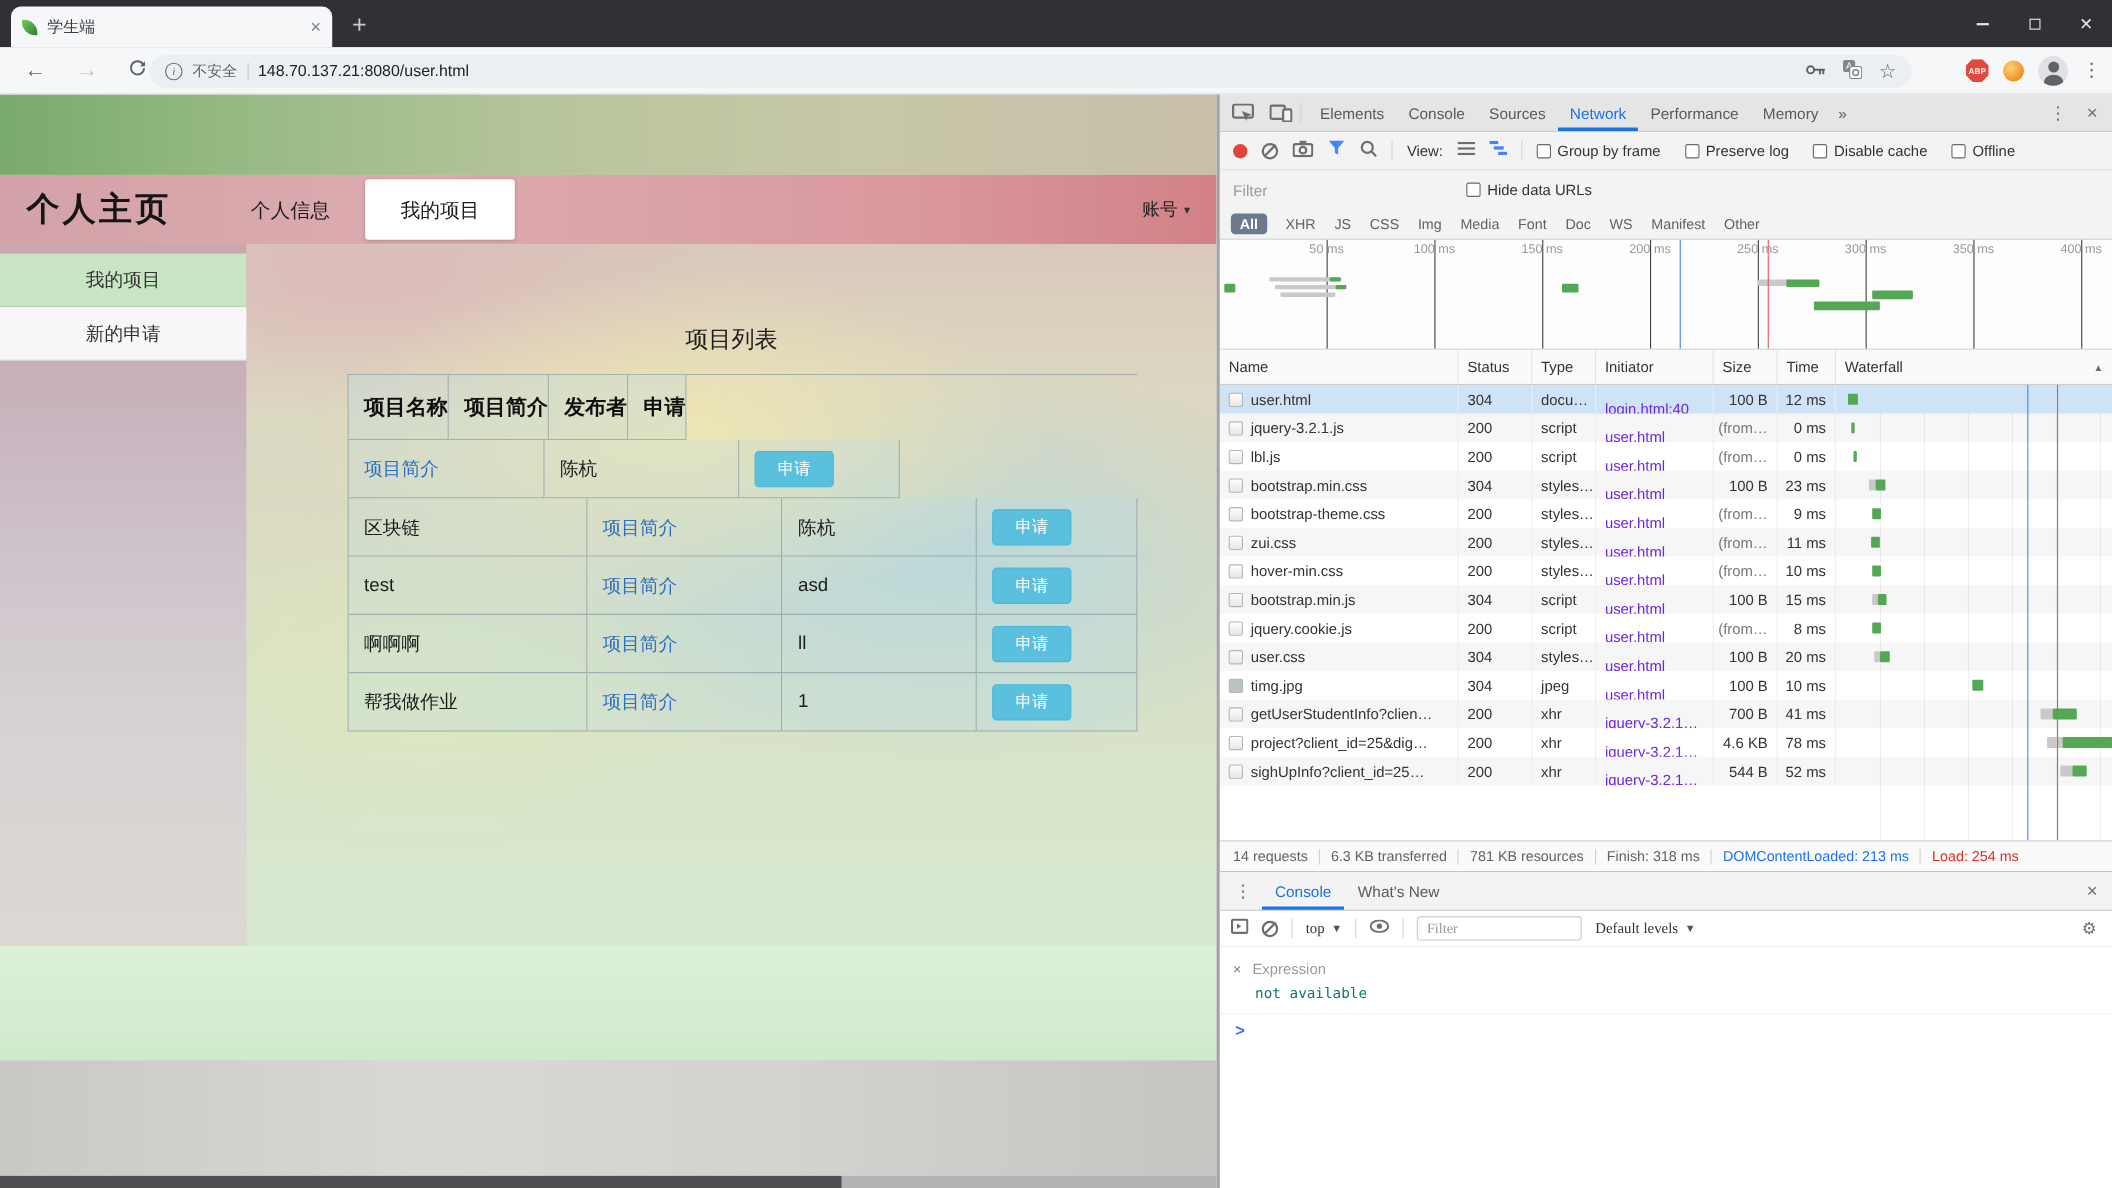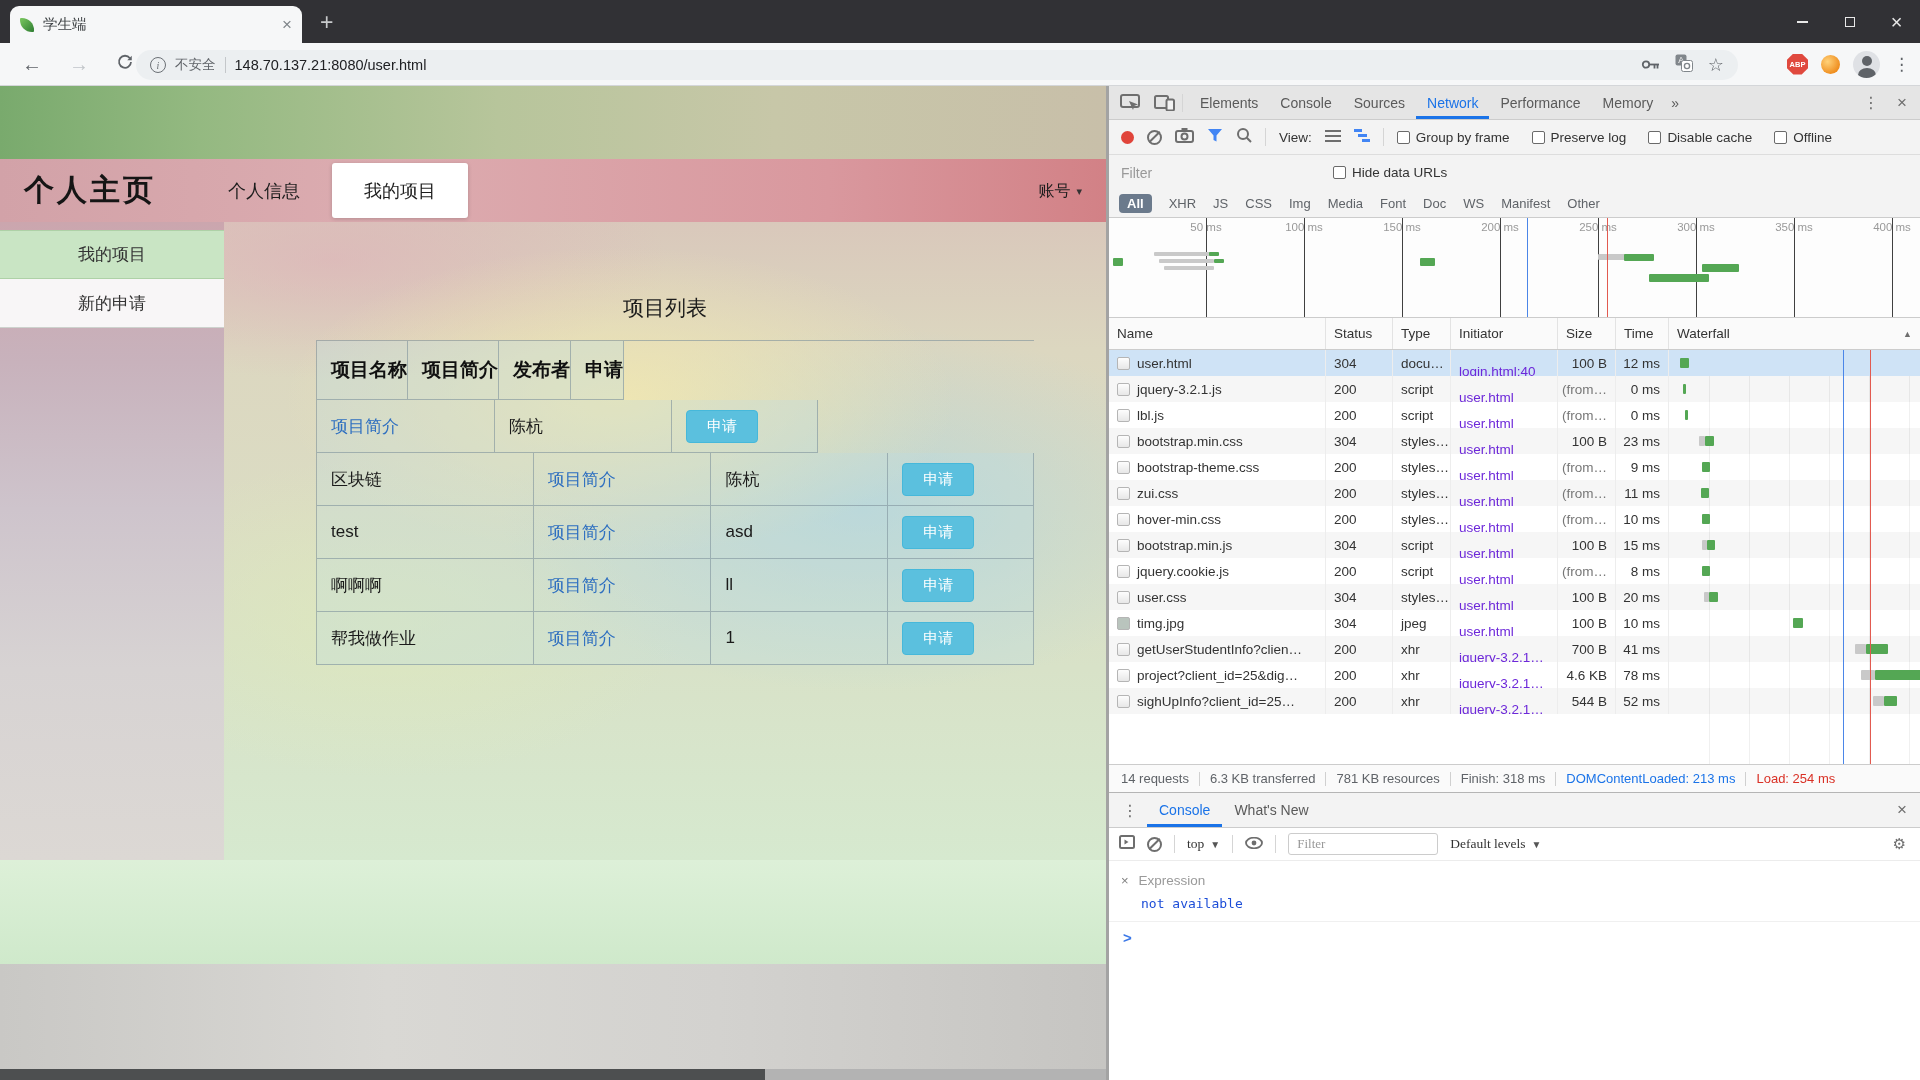--- a/index.html
+++ b/index.html
@@ -152,21 +152,21 @@
   .con-toolbar {height:33px;display:flex;align-items:center;gap:12px;padding:0 10px;border-bottom:1px solid #ececec;font-family:Liberation Serif, serif;}
   .ctx {display:flex;align-items:center;gap:6px;font-size:13.5px;color:#333;}
   .dd {font-size:10px;color:#555;}
   .con-filter {width:150px;height:22px;border:1px solid #ccc;border-radius:3px;padding:0 8px;font-size:13px;color:#333;outline:none;font-family:inherit;background:#fff;}
   .con-filter::placeholder {color:#999;}
   .gear {font-size:15px;color:#6e6e6e;padding:0 4px;}
   .con-expr {padding-top:8px;border-bottom:1px solid #f0f0f0;padding-bottom:6px;}
   .expr-row {display:flex;align-items:center;gap:10px;padding-left:12px;height:22px;}
   .expr-x {color:#808080;font-size:13px;}
   .expr-label {color:#9a9a9a;font-size:13.5px;}
-  .expr-val {padding-left:32px;font-family:"DejaVu Sans Mono",monospace;font-size:13px;color:#1d4ed8;height:24px;display:flex;align-items:center;}
+  .expr-val {padding-left:32px;font-family:"DejaVu Sans Mono",monospace;font-size:13px;color:#0f766e;height:24px;display:flex;align-items:center;}
   .con-prompt {height:30px;display:flex;align-items:center;padding-left:14px;color:#3b78e7;font-weight:bold;font-size:15px;}
 </style>
 </head>
 <body>
 
 <div class="screen">
 
   <div class="titlebar">
     <div class="tab">
       <span class="leaf"></span>

